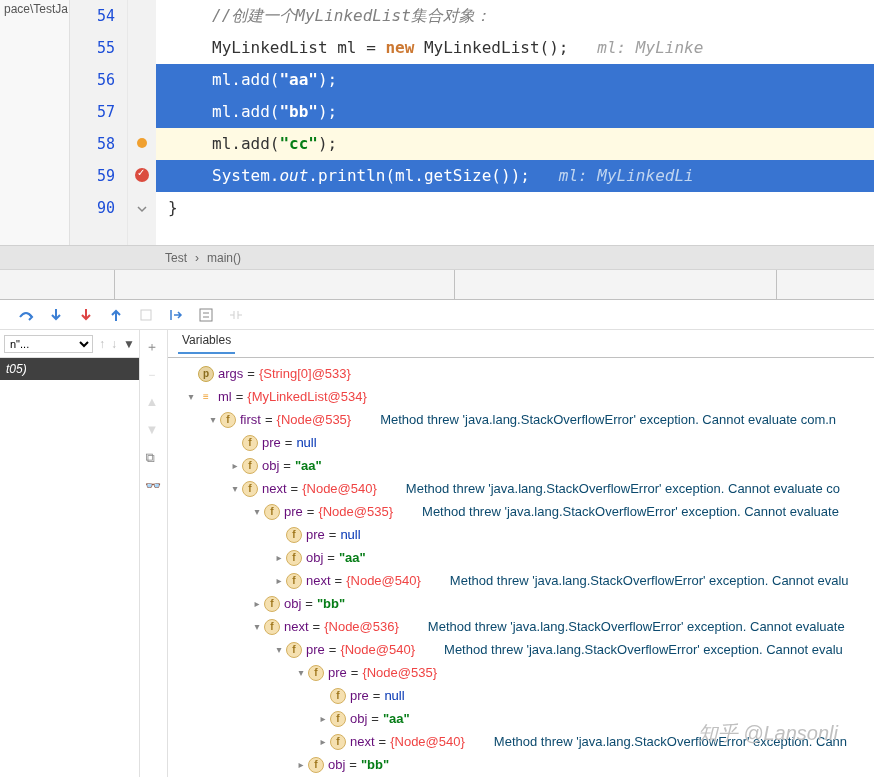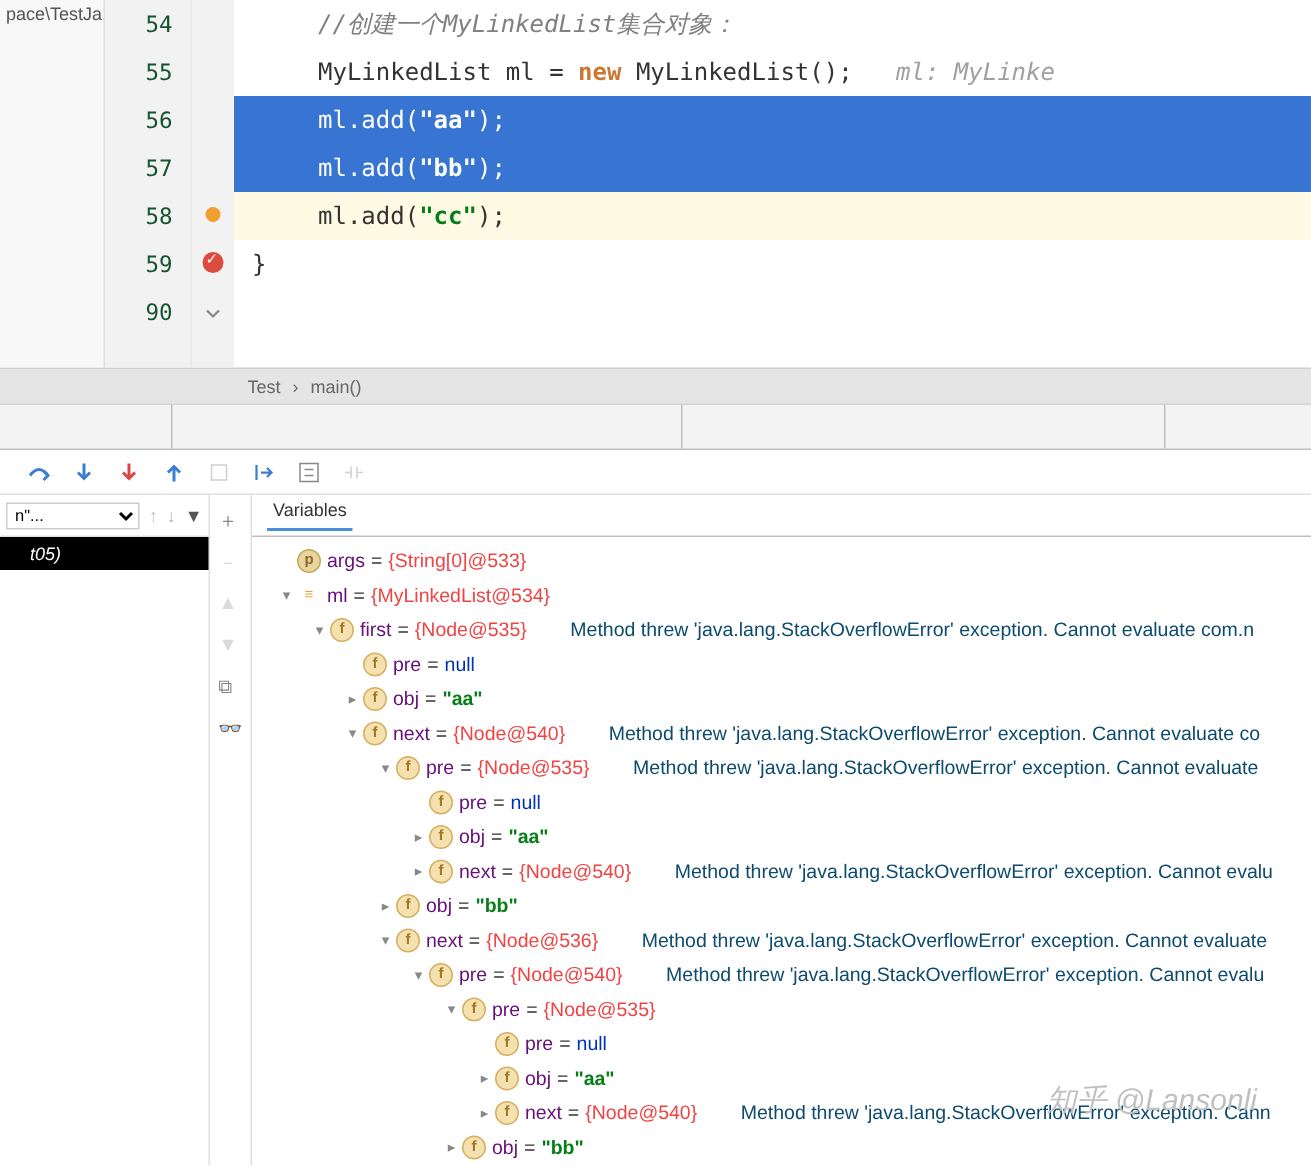--- a/index.html
+++ b/index.html
@@ -2,21 +2,21 @@
 <html><head>
 <meta charset="utf-8">
 <style>
 * { margin: 0; padding: 0; box-sizing: border-box; }
 body { font-family: "Segoe UI", Arial, sans-serif; font-size: 13px; background: #fff; color: #333; overflow: hidden; width: 874px; height: 777px; }
 
 
 .editor-area { display: flex; height: 246px; border-bottom: 1px solid #d0d0d0; }
 .left-panel { width: 70px; background: #f8f8f8; border-right: 1px solid #e0e0e0; font-size: 12px; padding: 2px 4px; color: #555; overflow: hidden; }
 .gutter { width: 58px; background: #f2f2f2; border-right: 1px solid #e8e8e8; }
-.gutter-row { height: 32px; display: flex; align-items: center; justify-content: flex-end; padding-right: 12px; color: #14532d; font-size: 15px; font-family: Consolas, monospace; }
+.gutter-row { height: 32px; display: flex; align-items: center; justify-content: flex-end; padding-right: 12px; color: #1d4ed8; font-size: 15px; font-family: Consolas, monospace; }
 .icon-col { width: 28px; background: #f2f2f2; position: relative; }
 .icon-dot { width: 10px; height: 10px; background: #f0a030; border-radius: 50%; position: absolute; left: 9px; }
 .icon-bp { width: 14px; height: 14px; background: #db4c3f; border-radius: 50%; position: absolute; left: 7px; }
 .icon-bp::after { content: "✓"; color: #fff; font-size: 10px; position: absolute; left: 2px; top: -1px; }
 .icon-arrow { width: 12px; height: 12px; position: absolute; left: 8px; }
 .code-area { flex: 1; font-family: Consolas, monospace; font-size: 16px; }
 .code-line { height: 32px; line-height: 32px; padding-left: 56px; white-space: pre; }
 .highlight-blue { background: #3874d1; color: #fff; }
 .highlight-cursor { background: #fffae3; }
 .comment { color: #808080; font-style: italic; }
@@ -36,21 +36,21 @@
 
 
 .toolbar { height: 30px; background: #fff; border-bottom: 1px solid #e0e0e0; display: flex; align-items: center; padding-left: 18px; gap: 14px; }
 .tb-icon { width: 16px; height: 16px; display: inline-block; }
 
 
 .vars-panel { display: flex; height: 447px; }
 .vars-left { width: 140px; border-right: 1px solid #e0e0e0; }
 .frames-header { height: 28px; display: flex; align-items: center; gap: 6px; padding: 0 4px; border-bottom: 1px solid #e0e0e0; font-size: 12px; }
 .frames-select { flex: 1; border: 1px solid #ccc; font-size: 11px; padding: 1px; background: #fff; }
-.frame-item { background: #000000; color: #fff; padding: 4px 20px; font-size: 12px; font-style: italic; }
+.frame-item { background: #404040; color: #fff; padding: 4px 6px; font-size: 12px; font-style: italic; }
 .vars-toolbar { width: 28px; border-right: 1px solid #e0e0e0; display: flex; flex-direction: column; align-items: center; gap: 12px; padding-top: 8px; }
 .vt-icon { width: 16px; height: 16px; color: #888; cursor: pointer; }
 .vars-main { flex: 1; }
 .vars-tab { height: 28px; border-bottom: 1px solid #c0c0c0; display: flex; align-items: center; padding-left: 10px; font-size: 12px; background: #fff; }
 .vars-tab-label { border-bottom: 2px solid #4a90d9; padding: 0 4px 5px; }
 .vars-tree { padding: 4px 0; font-size: 13px; overflow: hidden; }
 .tree-row { height: 23px; display: flex; align-items: center; white-space: nowrap; }
 .tree-arrow { width: 14px; text-align: center; color: #888; font-size: 10px; cursor: pointer; }
 .tree-icon { width: 16px; height: 16px; border-radius: 50%; display: inline-flex; align-items: center; justify-content: center; font-size: 10px; font-weight: bold; margin-right: 4px; }
 .icon-p { background: #e8d4a2; color: #8a6d1e; border: 1px solid #c9a94e; }
@@ -85,20 +85,21 @@
     <svg class="icon-arrow" style="top:204px" viewBox="0 0 12 12">
         <path d="M2 3 L6 7 L10 3" stroke="#888" fill="none" stroke-width="1.5"></path>
       </svg>
   </div>
   <div class="code-area">
     <div class="code-line"><span class="comment">//创建一个MyLinkedList集合对象：</span></div>
     <div class="code-line"><span>MyLinkedList ml = </span><span class="keyword2">new</span><span> MyLinkedList();   </span><span class="hint">ml: MyLinke</span></div>
     <div class="code-line highlight-blue"><span>ml.add(</span><span class="string-hl">"aa"</span><span>);</span></div>
     <div class="code-line highlight-blue"><span>ml.add(</span><span class="string-hl">"bb"</span><span>);</span></div>
     <div class="code-line highlight-cursor"><span>ml.add(</span><span class="string">"cc"</span><span>);</span></div>
+    <div class="code-line highlight-blue"><span>System.</span><span class="method-call">out</span><span>.println(ml.getSize());   </span><span class="hint-blue">ml: MyLinkedLi</span></div>
     <div class="code-line" style="padding-left:12px"><span>}</span></div>
   </div>
 </div>
 
 <div class="breadcrumb">
   <span>Test</span>
   <span>›</span>
   <span>main()</span>
 </div>
 

